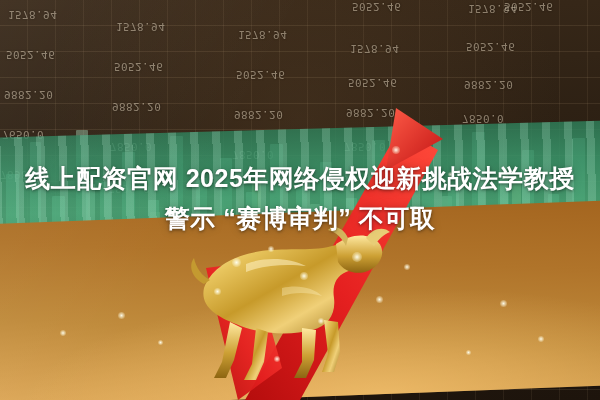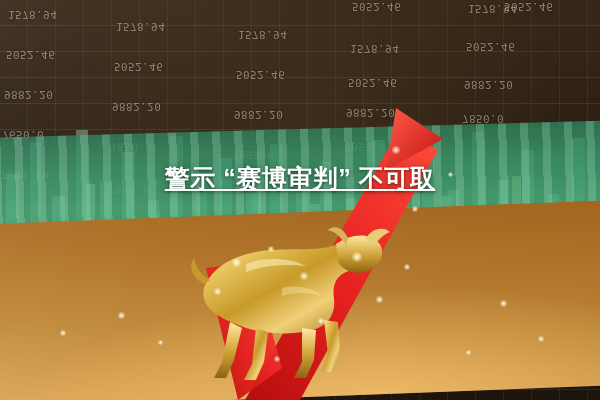--- a/index.html
+++ b/index.html
@@ -160,21 +160,21 @@
     font-weight: bold;
     font-size: 25px;
     line-height: 40px;
     letter-spacing: .5px;
     text-shadow:
        0 1px 3px rgba(0,0,0,0.45),
        0 0 10px rgba(0,0,0,0.25);
     z-index: 40;
   }
   .headline .l1 { display:block; padding: 0 8px; }
-  .headline .l2 { display:block; padding: 0 4px; text-decoration: underline; }
+  .headline .l2 { display:block; padding: 0 4px; }
 
   
   .sheen {
     position:absolute; inset:0;
     background: linear-gradient(118deg, rgba(255,255,255,0.05) 0%, rgba(255,255,255,0) 38%);
     pointer-events:none;
   }
 </style>
 </head>
 <body>
@@ -363,17 +363,18 @@
       <div class="bokeh" style="left: 392px; top: 146px; width: 8px; height: 8px;"></div>
       <div class="bokeh" style="left: 412px; top: 206px; width: 6px; height: 6px;"></div>
       <div class="bokeh" style="left: 448px; top: 172px; width: 5px; height: 5px;"></div>
       <div class="bokeh" style="left: 500px; top: 300px; width: 7px; height: 7px;"></div>
       <div class="bokeh" style="left: 538px; top: 336px; width: 6px; height: 6px;"></div>
       <div class="bokeh" style="left: 466px; top: 350px; width: 5px; height: 5px;"></div>
       <div class="bokeh" style="left: 274px; top: 356px; width: 6px; height: 6px;"></div>
     </div>
 
   <div class="headline">
+    <span class="l1">线上配资官网 2025年网络侵权迎新挑战法学教授</span>
     <span class="l2">警示 “赛博审判” 不可取</span>
   </div>
 
   <div class="sheen"></div>
 </div>
 
 </body></html>

